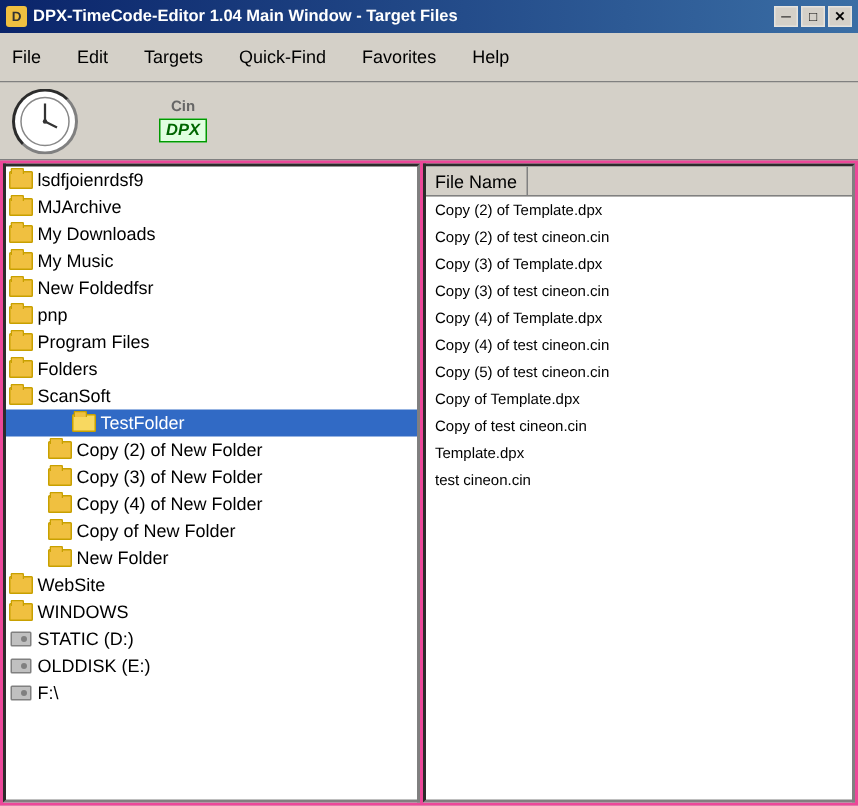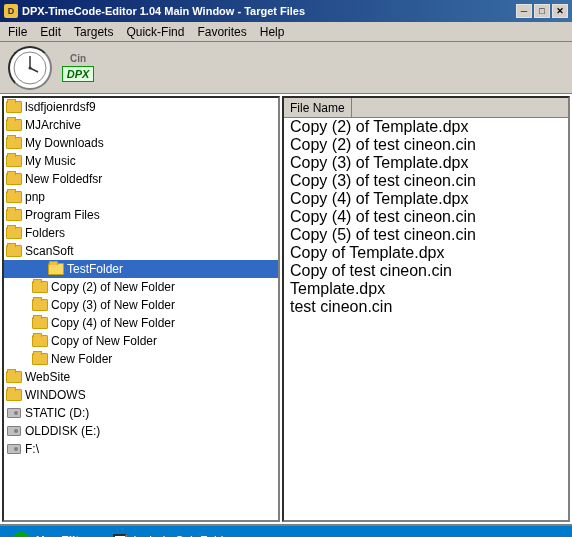--- a/index.html
+++ b/index.html
@@ -58,25 +58,25 @@
       font-size: 9px;
       color: #000;
       font-weight: bold;
     }
     .title-btn.close { background: #d4d0c8; }
 
     
     .menu-bar {
       background: #d4d0c8;
       border-bottom: 1px solid #808080;
-      height: 20px;
+      height: 33px;
       display: flex;
       align-items: center;
       padding: 0 2px;
-      gap: 1px;
+      gap: 12px;
     }
     .menu-item {
       padding: 2px 6px;
       font-size: 12px;
       cursor: pointer;
       color: #000;
     }
 
     
     .toolbar {
@@ -100,41 +100,42 @@
       position: relative;
     }
     .dpx-badge {
       width: 36px;
       height: 44px;
       display: flex;
       flex-direction: column;
       align-items: center;
       justify-content: center;
       gap: 2px;
+      margin-left: 44px;
     }
     .cin-label {
       font-size: 10px;
       color: #666;
       font-weight: bold;
     }
     .dpx-label {
       font-size: 11px;
       color: #006600;
       font-weight: bold;
       background: #e0ffe0;
       padding: 1px 4px;
       border: 1px solid #009900;
       font-style: italic;
     }
 
     
     .main-content {
       display: flex;
       height: 430px;
-      background: #ffffff;
+      background: #ec4899;
     }
 
     
     .folder-tree {
       width: 278px;
       background: white;
       border: 2px inset #808080;
       overflow-y: auto;
       overflow-x: hidden;
       margin: 2px;
@@ -234,21 +235,21 @@
       cursor: pointer;
       white-space: nowrap;
     }
     .file-item {
       padding: 2px 6px;
       height: 18px;
       display: flex;
       align-items: center;
       cursor: pointer;
       white-space: nowrap;
-      font-size: 16px;
+      font-size: 10px;
     }
 
     
     .bottom-bar {
       background: #007acc;
       height: 32px;
       display: flex;
       align-items: center;
       padding: 0 12px;
       gap: 16px;

